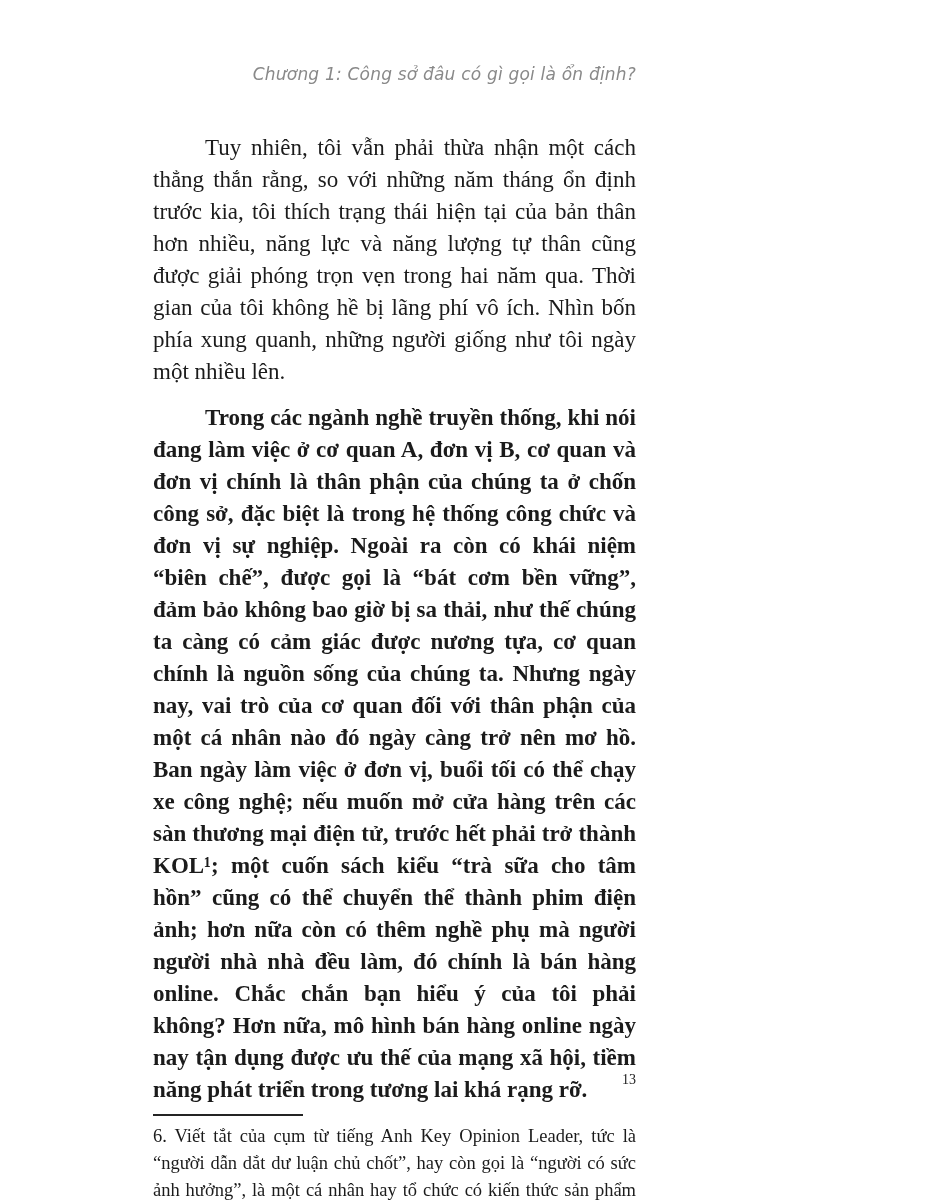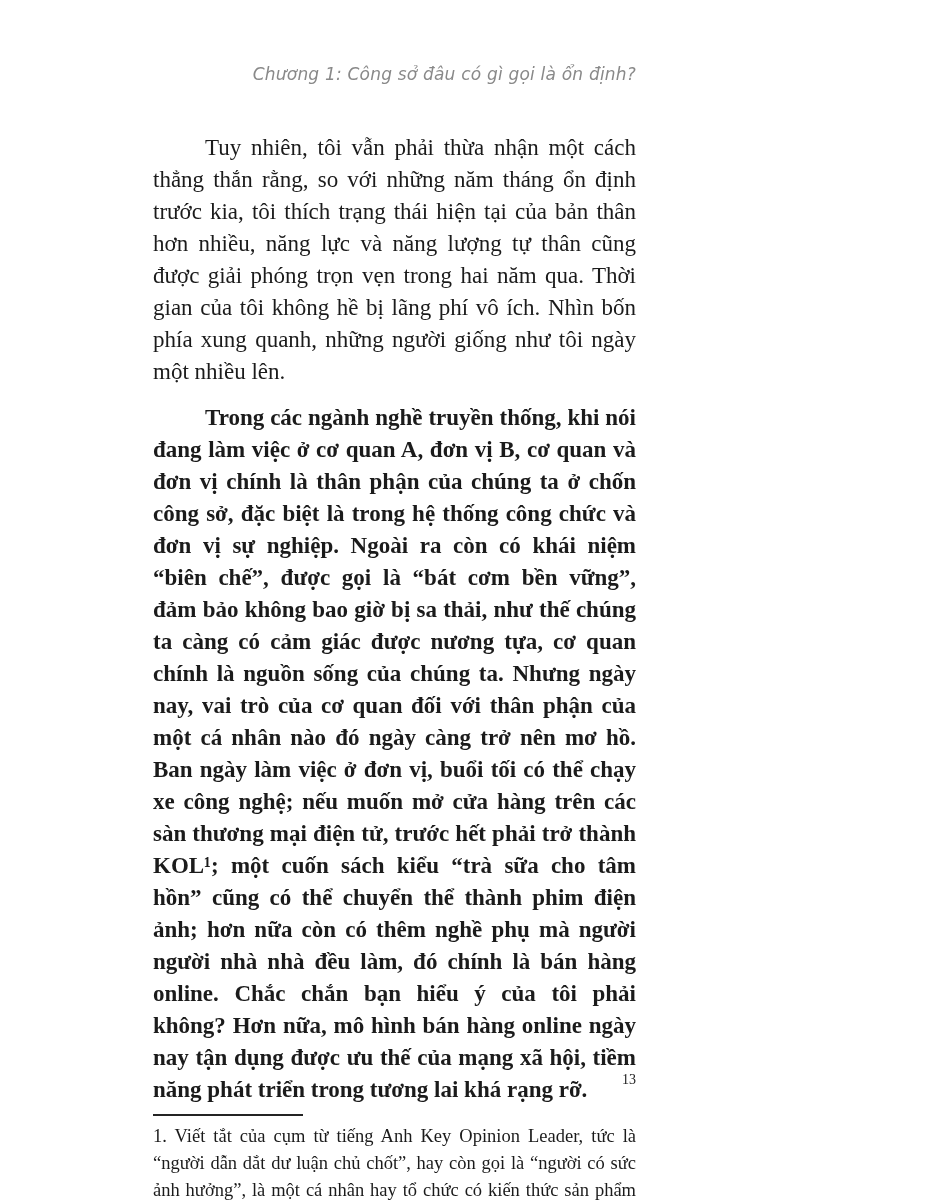--- a/index.html
+++ b/index.html
@@ -78,18 +78,18 @@
 
   <div class="running-header">Chương 1: Công sở đâu có gì gọi là ổn định?</div>
 
   <div class="body-text">
     <p>Tuy nhiên, tôi vẫn phải thừa nhận một cách thẳng thắn rằng, so với những năm tháng ổn định trước kia, tôi thích trạng thái hiện tại của bản thân hơn nhiều, năng lực và năng lượng tự thân cũng được giải phóng trọn vẹn trong hai năm qua. Thời gian của tôi không hề bị lãng phí vô ích. Nhìn bốn phía xung quanh, những người giống như tôi ngày một nhiều lên.</p>
     <p>Trong các ngành nghề truyền thống, khi nói đang làm việc ở cơ quan A, đơn vị B, cơ quan và đơn vị chính là thân phận của chúng ta ở chốn công sở, đặc biệt là trong hệ thống công chức và đơn vị sự nghiệp. Ngoài ra còn có khái niệm “biên chế”, được gọi là “bát cơm bền vững”, đảm bảo không bao giờ bị sa thải, như thế chúng ta càng có cảm giác được nương tựa, cơ quan chính là nguồn sống của chúng ta. Nhưng ngày nay, vai trò của cơ quan đối với thân phận của một cá nhân nào đó ngày càng trở nên mơ hồ. Ban ngày làm việc ở đơn vị, buổi tối có thể chạy xe công nghệ; nếu muốn mở cửa hàng trên các sàn thương mại điện tử, trước hết phải trở thành KOL¹; một cuốn sách kiểu “trà sữa cho tâm hồn” cũng có thể chuyển thể thành phim điện ảnh; hơn nữa còn có thêm nghề phụ mà người người nhà nhà đều làm, đó chính là bán hàng online. Chắc chắn bạn hiểu ý của tôi phải không? Hơn nữa, mô hình bán hàng online ngày nay tận dụng được ưu thế của mạng xã hội, tiềm năng phát triển trong tương lai khá rạng rỡ.</p>
   </div>
 
   <div class="footnote-block">
     <div class="footnote-rule"></div>
-    <p class="footnote"><span>1. Viết tắt của cụm từ tiếng Anh </span><span class="fn-italic">Key Opinion Leader</span><span>, tức là “người dẫn dắt dư luận chủ chốt”, hay còn gọi là “người có sức ảnh hưởng”, là một cá nhân hay tổ chức có kiến thức sản phẩm chuyên môn và có tầm ảnh hưởng trong lĩnh vực hay ngành nghề của họ.</span></p>
+    <p class="footnote"><span>6. Viết tắt của cụm từ tiếng Anh </span><span class="fn-italic">Key Opinion Leader</span><span>, tức là “người dẫn dắt dư luận chủ chốt”, hay còn gọi là “người có sức ảnh hưởng”, là một cá nhân hay tổ chức có kiến thức sản phẩm chuyên môn và có tầm ảnh hưởng trong lĩnh vực hay ngành nghề của họ.</span></p>
   </div>
 
   <div class="page-number">13</div>
 
 </div>
 
 </body></html>

